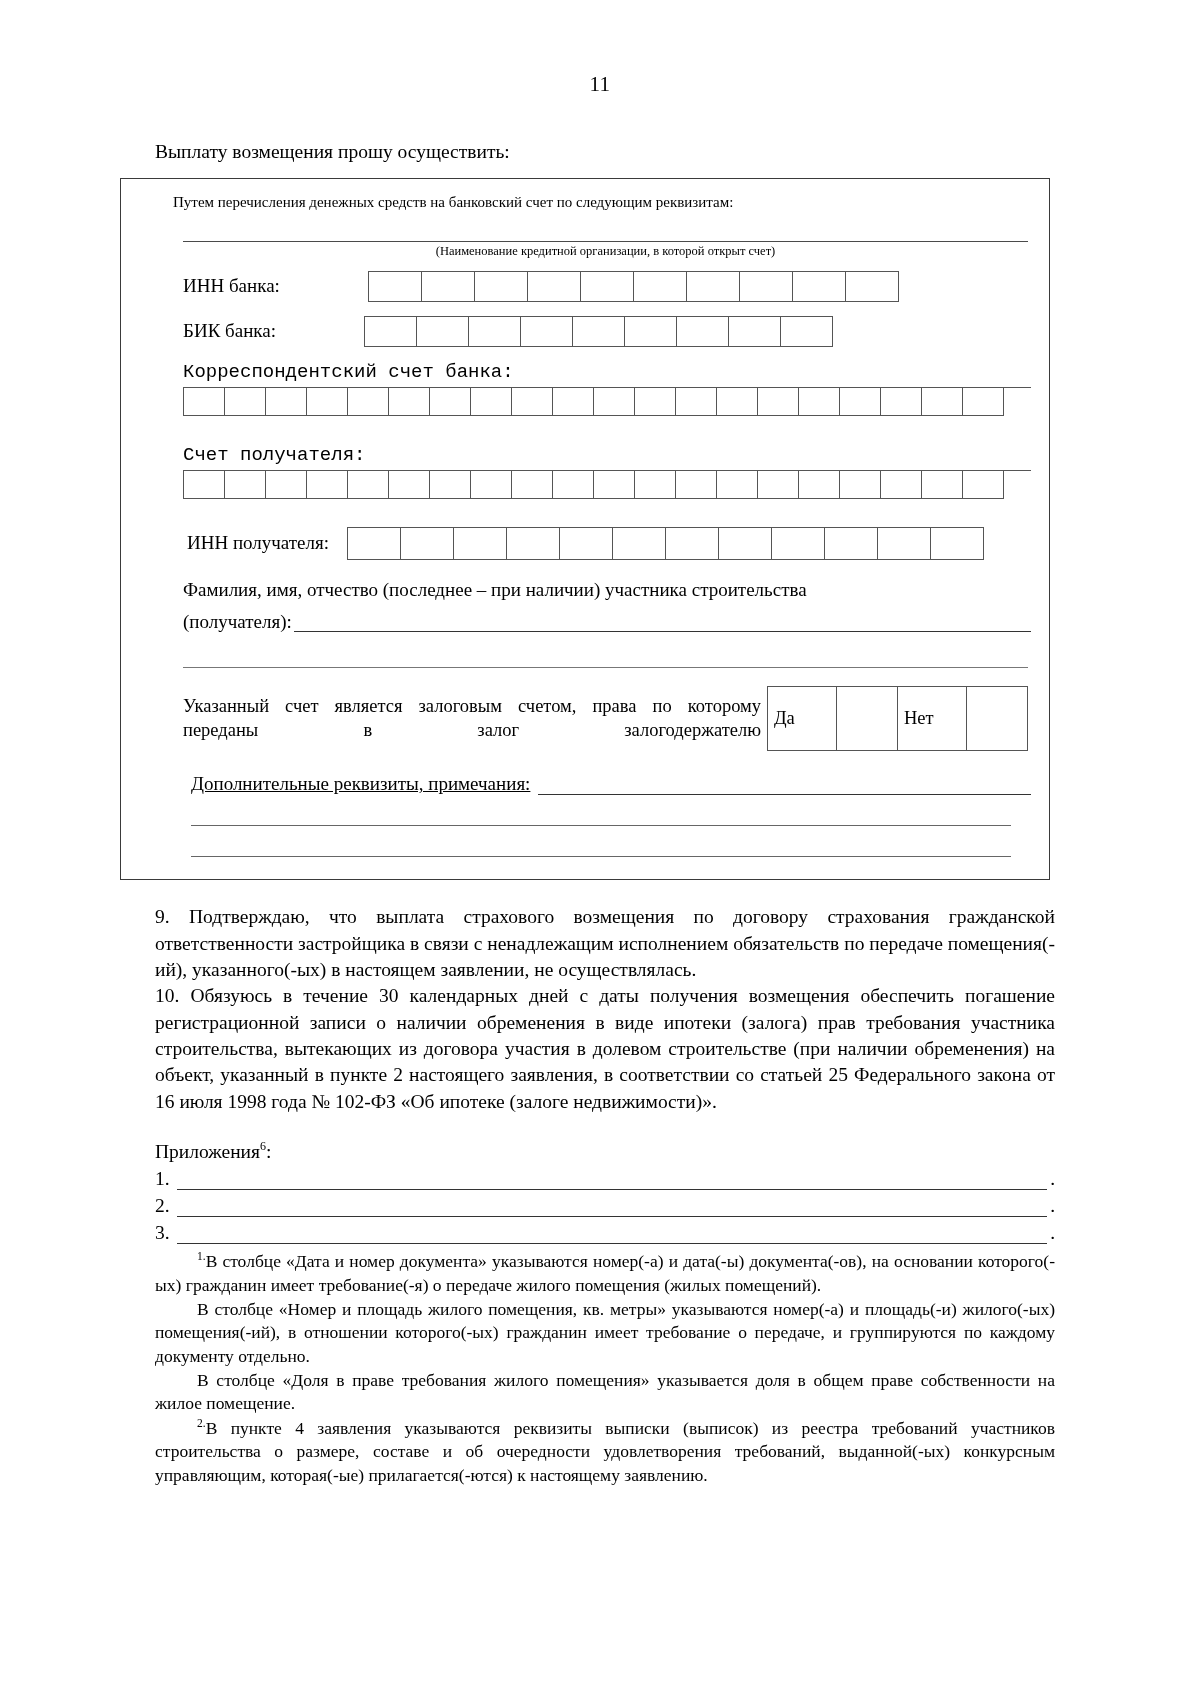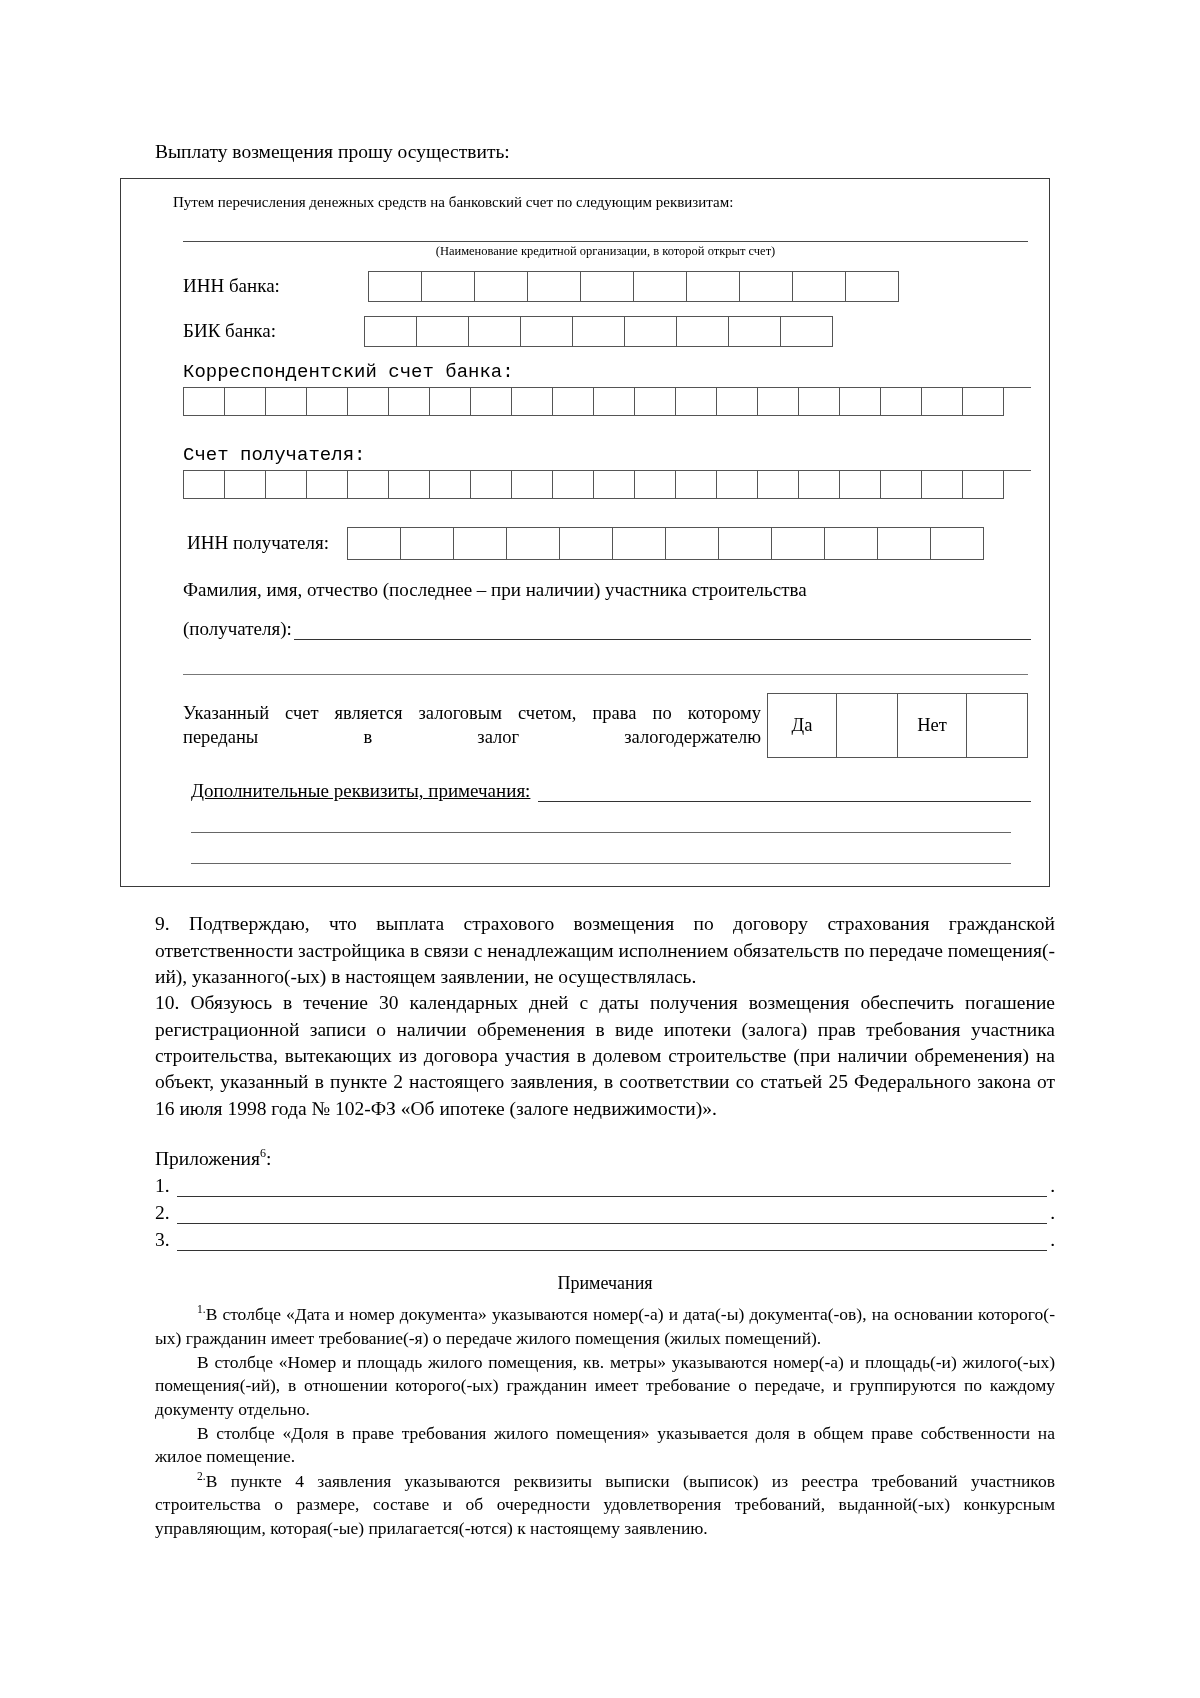--- a/index.html
+++ b/index.html
@@ -122,23 +122,22 @@
     font-size: 19px;
     padding-left: 10px;
     margin: 6px 0 0 0;
   }
   .acct-block { margin-bottom: 28px; font-family: Liberation Mono, monospace; }
 
   .fio-block { margin-top: 18px; padding-left: 10px; }
   .fio-line1 { font-size: 19px; line-height: 1.3; }
   .fio-line2 {
     display: flex;
-    align-items: flex-end;
     font-size: 19px;
-    margin-top: 15px;
+    margin-top: 8px;
   }
   .fio-label { white-space: nowrap; }
   .fio-rule {
     flex: 1;
     border-bottom: 1.4px solid #333;
     height: 20px;
     margin-left: 2px;
   }
   .fio-rule2 {
     border-bottom: 1.4px solid #777;
@@ -165,21 +164,21 @@
   }
   .pledge-text {
     border-left: none !important;
     border-top: none !important;
     border-bottom: none !important;
     line-height: 1.32;
     padding-left: 0 !important;
     text-align: justify;
     text-align-last: justify;
   }
-  .pledge-opt { width: 56px; text-align: center; }
+  .pledge-opt { width: 56px; text-align: left; }
   .pledge-box { width: 48px; }
 
   .extra-block { margin: 22px 0 0 18px; }
   .extra-row {
     display: flex;
     align-items: flex-end;
     font-size: 19px;
     text-decoration: underline;
   }
   .extra-label { white-space: nowrap; }
@@ -239,20 +238,21 @@
     text-indent: 42px;
     margin: 0;
   }
   .note sup { font-size: 11.5px; vertical-align: super; }
 </style>
 </head>
 <body>
 
 <div class="page">
 
+  <div class="page-number">11</div>
 
   <div class="content">
 
     <p class="lead-line">Выплату возмещения прошу осуществить:</p>
 
     <div class="req-box">
       <div class="req-inner">
 
         <div class="req-title">Путем перечисления денежных средств на банковский счет по следующим реквизитам:</div>
 
@@ -411,21 +411,20 @@
         <span class="attach-rule"></span>
         <span class="attach-dot">.</span>
       </div>
       <div class="attach-item">
         <span class="attach-num">3.</span>
         <span class="attach-rule"></span>
         <span class="attach-dot">.</span>
       </div>
     </div>
 
-    <div class="notes-title">Примечания</div>
 
     <p class="note"><sup>1.</sup><span>В столбце «Дата и номер документа» указываются номер(-а) и дата(-ы) документа(-ов), на основании которого(-ых) гражданин имеет требование(-я) о передаче жилого помещения (жилых помещений).</span></p>
     <p class="note"><sup></sup><span>В столбце «Номер и площадь жилого помещения, кв. метры» указываются номер(-а) и площадь(-и) жилого(-ых) помещения(-ий), в отношении которого(-ых) гражданин имеет требование о передаче, и группируются по каждому документу отдельно.</span></p>
     <p class="note"><sup></sup><span>В столбце «Доля в праве требования жилого помещения» указывается доля в общем праве собственности на жилое помещение.</span></p>
     <p class="note"><sup>2.</sup><span>В пункте 4 заявления указываются реквизиты выписки (выписок) из реестра требований участников строительства о размере, составе и об очередности удовлетворения требований, выданной(-ых) конкурсным управляющим, которая(-ые) прилагается(-ются) к настоящему заявлению.</span></p>
 
   </div>
 </div>
 
 </body></html>

